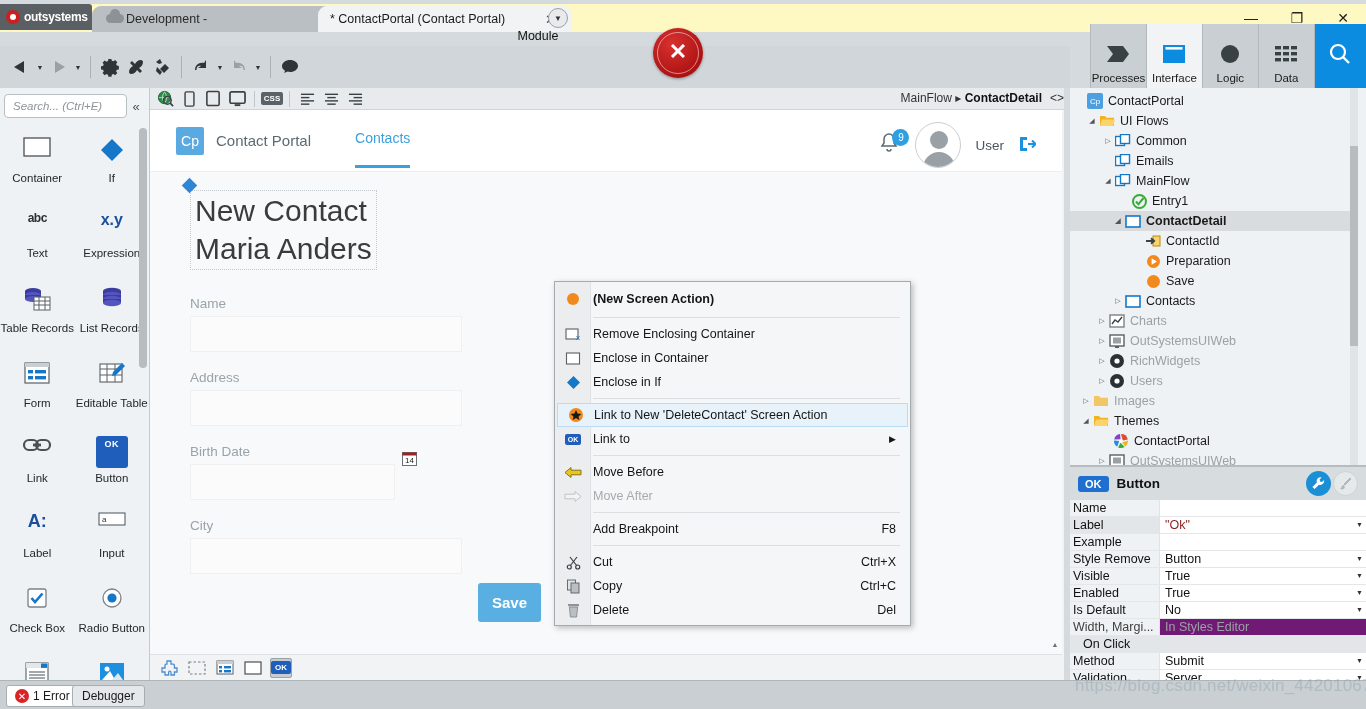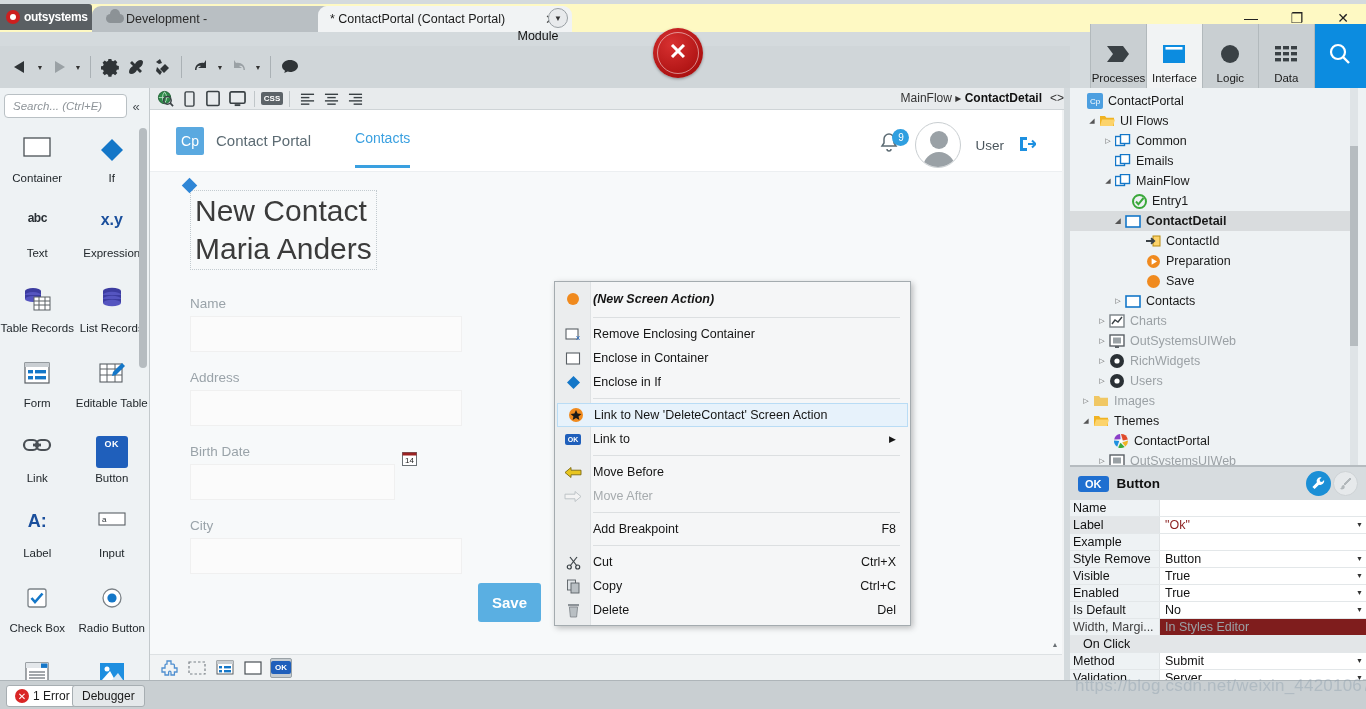--- a/index.html
+++ b/index.html
@@ -142,21 +142,21 @@
   .bt.sel{ background:#c6ccd0; border:1px solid #9aa2a7; border-radius:2px;}
   .canvasscroll{ position:absolute; right:2px; top:24px; width:10px; bottom:30px;}
   .canvasscroll .arr{ position:absolute; bottom:0; left:0; width:10px; height:12px; display:flex;align-items:center;justify-content:center;
                       font-size:7px; color:#6a7074;}
 
   
   .ctxmenu { position:absolute; left:554px; top:281px; width:357px; background:#f5f6f7; border:1px solid #a4abaf;
              box-shadow:2px 2px 6px rgba(0,0,0,.25); z-index:60; padding:3px 0;}
   .ctxmenu .gutter { position:absolute; left:0; top:0; bottom:0; width:36px; background:#ebedee; border-right:1px solid #dfe2e4;}
   .ctxitem { position:relative; height:24px; display:flex; align-items:center; padding-left:38px; font-size:12.5px; color:#151515; z-index:2;}
-  .ctxitem.hdr { font-weight:bold; height:28px;font-style:italic;}
+  .ctxitem.hdr { font-weight:bold; height:28px;}
   .ctxitem.disabled { color:#a6abae; }
   .ctxitem.hl { background:#e7f2fb; border:1px solid #b9dcf5; height:24px; margin:0 2px; padding-left:36px;}
   .ctxitem .ico { position:absolute; left:8px; top:50%; transform:translateY(-50%); width:20px;height:16px;
                   display:flex;align-items:center;justify-content:center;}
   .ctxitem .sc { position:absolute; right:14px; font-size:12.5px; color:#151515;}
   .ctxitem .arrowr { position:absolute; right:14px; font-size:9px; color:#151515;}
   .ctxsep { height:1px; background:#dcdfe1; margin:4px 10px 4px 38px; z-index:2; position:relative;}
 
   
   .rightpanel { position:absolute; left:1070px; top:88px; width:296px; height:592px; background:#eef2f4;}
@@ -177,21 +177,21 @@
   .propicons { position:absolute; right:8px; top:4px; display:flex; gap:2px;}
   .pi { width:25px;height:25px;border-radius:50%; display:flex;align-items:center;justify-content:center;}
   .pi.blue{ background:#1b8fd6; color:#fff;}
   .pi.grey{ background:#e6e9eb; color:#b1b7ba; border:1px solid #cdd2d5;}
   .ptable { font-size:12.5px; }
   .prow { height:17px; display:flex; border-bottom:1px solid #e3e7e9; }
   .pname { width:90px; padding-left:3px; line-height:16px; color:#111; border-right:1px solid #dfe3e5; overflow:hidden;}
   .pname.dim{ color:#404040; }
   .pname.sel{ background:#e3e6e8; }
   .pval { flex:1; position:relative; line-height:16px; padding-left:5px; background:#fff; color:#111; overflow:hidden;}
-  .pval.dim{ color:#9ba1a5; background:#7f1d1d;}
+  .pval.dim{ color:#9ba1a5; background:#701a75;}
   .pval.str{ color:#8b1f1f; }
   .pval .dd{ position:absolute; right:3px; top:0; font-size:7px; color:#333;}
   .prow.group { background:#e3e6e8; }
   .prow.group .pname{ border-right:none; width:auto; padding-left:13px; background:transparent;}
 
   .watermark { position:absolute; left:1075px; top:676px; font-size:17px; color:rgba(130,150,165,.35);
                white-space:nowrap; z-index:80; pointer-events:none; letter-spacing:0.2px;}
   .vsplit { position:absolute; left:1064px; top:88px; width:6px; height:592px; background:#d4dadd;}
 </style>
 </head>

